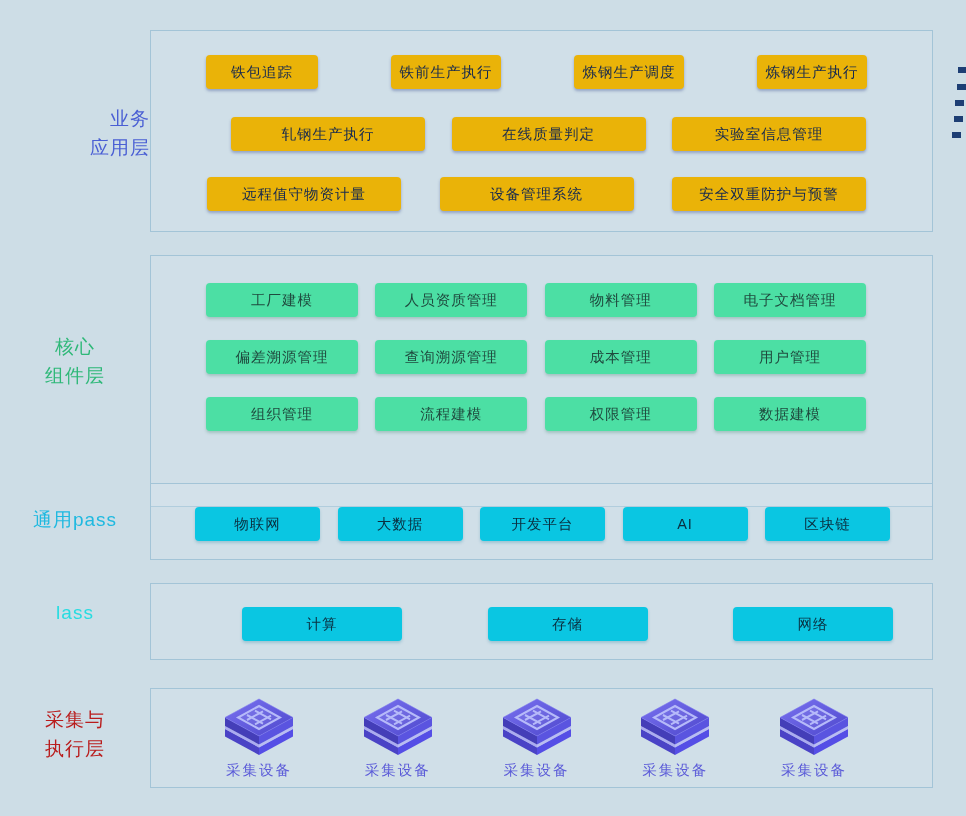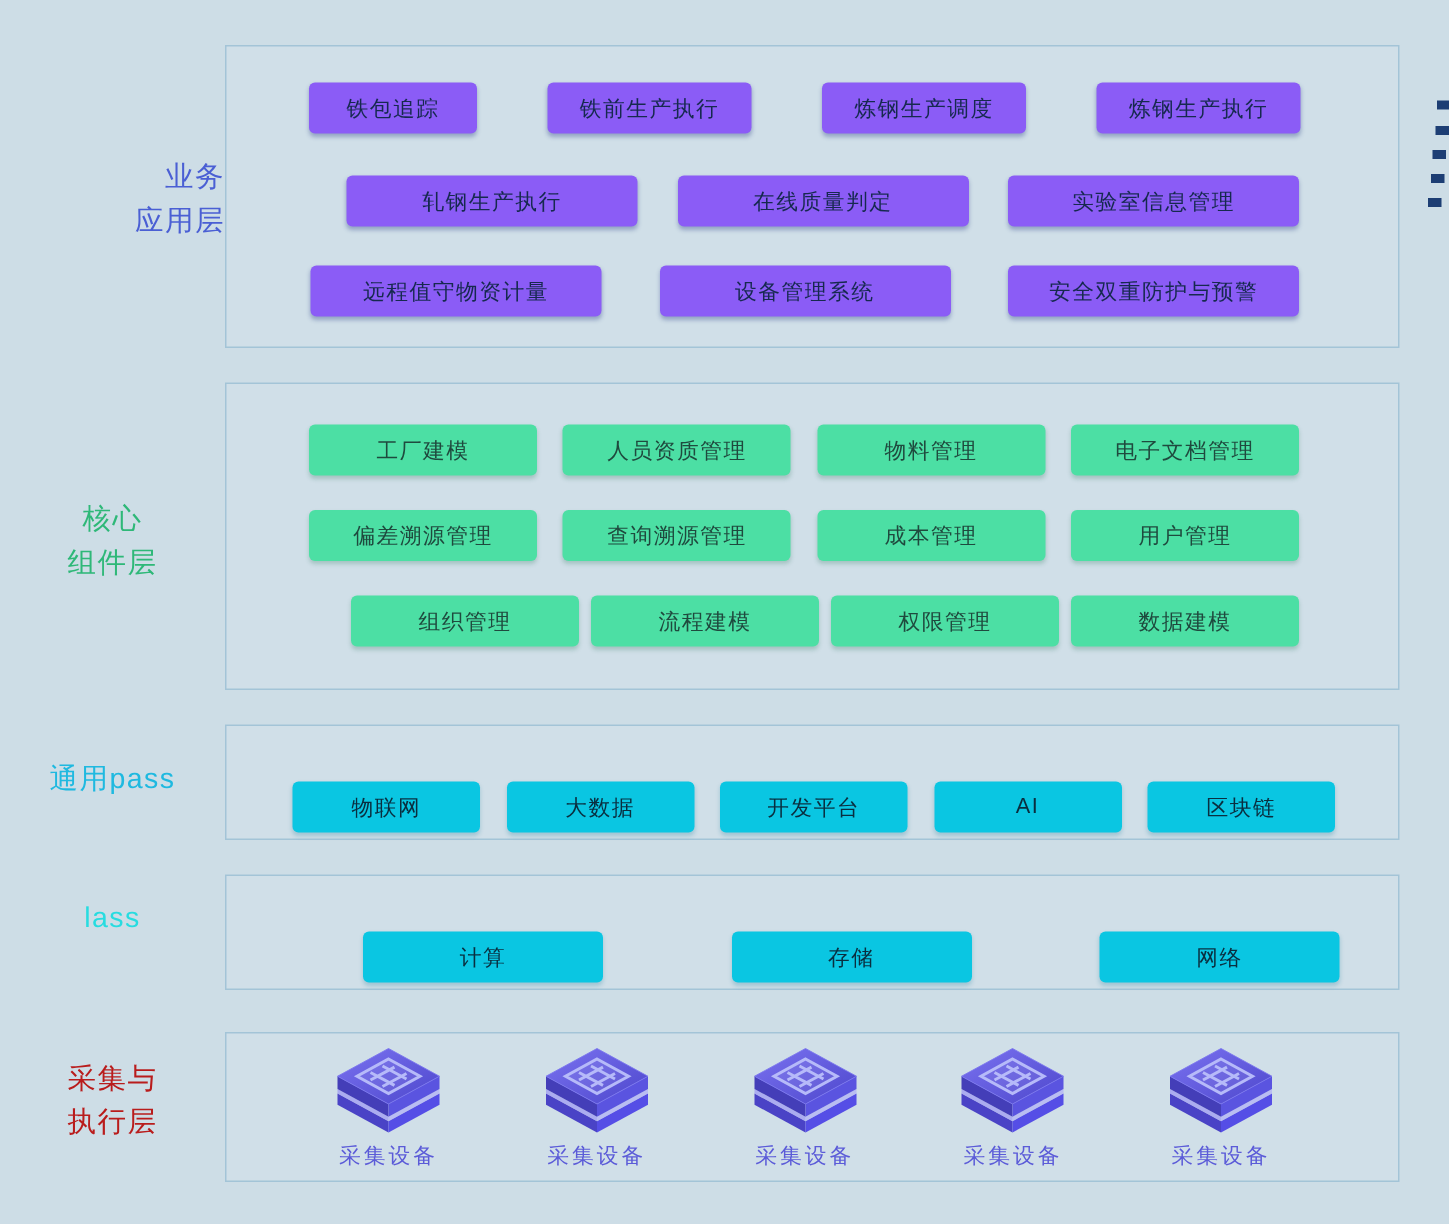--- a/index.html
+++ b/index.html
@@ -6,21 +6,21 @@
   .stage{
     position:relative;width:966px;height:816px;overflow:hidden;
     background:#cddde6;
     font-family:"Liberation Sans","DejaVu Sans",sans-serif;
   }
   .layer{
     position:absolute;left:150px;width:783px;box-sizing:border-box;
     border:1px solid #a3c4d7;background:rgba(220,232,238,0.25);
   }
   #layer-business{top:30px;height:202px;}
-  #layer-core{top:255px;height:205px;padding-left:45px;}
+  #layer-core{top:255px;height:252px;padding-left:45px;}
   #layer-paas{top:483px;height:77px;}
   #layer-iaas{top:583px;height:77px;}
   #layer-devices{top:688px;height:100px;}
 
   .layer-label{
     position:absolute;left:0;width:150px;text-align:center;
     font-size:19px;line-height:29px;letter-spacing:1px;
   }
   #label-business{top:104px;color:#4a5fd4;text-align:right;}
   #label-core{top:332px;color:#2eb878;}
@@ -28,33 +28,33 @@
   #label-iaas{top:598px;color:#27dce0;}
   #label-devices{top:705px;color:#b91c1c;}
   .layer-label span{display:block;}
 
   .row{position:absolute;display:flex;justify-content:space-between;}
   .row.b1{top:24px;left:55px;right:65px;}
   .row.b2{top:86px;left:56px;right:66px;padding-left:24px;}
   .row.b3{top:146px;left:56px;right:66px;gap:23px;}
   .row.c1{top:27px;left:55px;right:66px;}
   .row.c2{top:84px;left:55px;right:66px;}
-  .row.c3{top:141px;left:55px;right:66px;margin-left:28px;}
+  .row.c3{top:141px;left:55px;right:66px;}
   .row.p1{top:23px;left:44px;right:42px;}
   .row.i1{top:23px;left:43px;right:39px;padding-left:48px;}
   .row.d1{top:7px;left:50px;right:60px;align-items:center;}
 
   .btn{
     height:34px;display:flex;align-items:center;justify-content:center;
     border-radius:4px;font-size:14.5px;letter-spacing:1px;box-sizing:border-box;
   }
-  .btn-blue{background:#8b5cf6;color:#16294f;box-shadow:0 2px 3px rgba(35,55,130,.35);}
+  .btn-blue{background:#eab308;color:#16294f;box-shadow:0 2px 3px rgba(35,55,130,.35);}
   .btn-green{background:#4cdfa4;color:#1f4a3e;box-shadow:0 2px 3px rgba(30,110,80,.25);}
-  .btn-cyan{background:#0ac6e2;color:#0a2e3f;box-shadow:0 2px 3px rgba(10,120,150,.25);margin-top:14px;}
-  .w112{width:112px}.w126{width:136px}.w194{width:194px}
+  .btn-cyan{background:#0ac6e2;color:#0a2e3f;box-shadow:0 2px 3px rgba(10,120,150,.25);}
+  .w112{width:112px}.w126{width:110px}.w194{width:194px}
   .w152{width:152px}.w125{width:125px}.w160{width:160px}
 
   .device{width:116px;display:flex;flex-direction:column;align-items:center;}
   .device svg{width:76px;height:62px;display:block;}
   .device-label{margin-top:3px;font-size:14.5px;color:#5b5bd8;letter-spacing:2px;}
 
   .edge-marks div{position:absolute;width:9px;height:6px;background:#1d3e74;}
   .edge-marks div:nth-child(1){left:958px;top:67px;}
   .edge-marks div:nth-child(2){left:957px;top:84px;}
   .edge-marks div:nth-child(3){left:955px;top:100px;}

